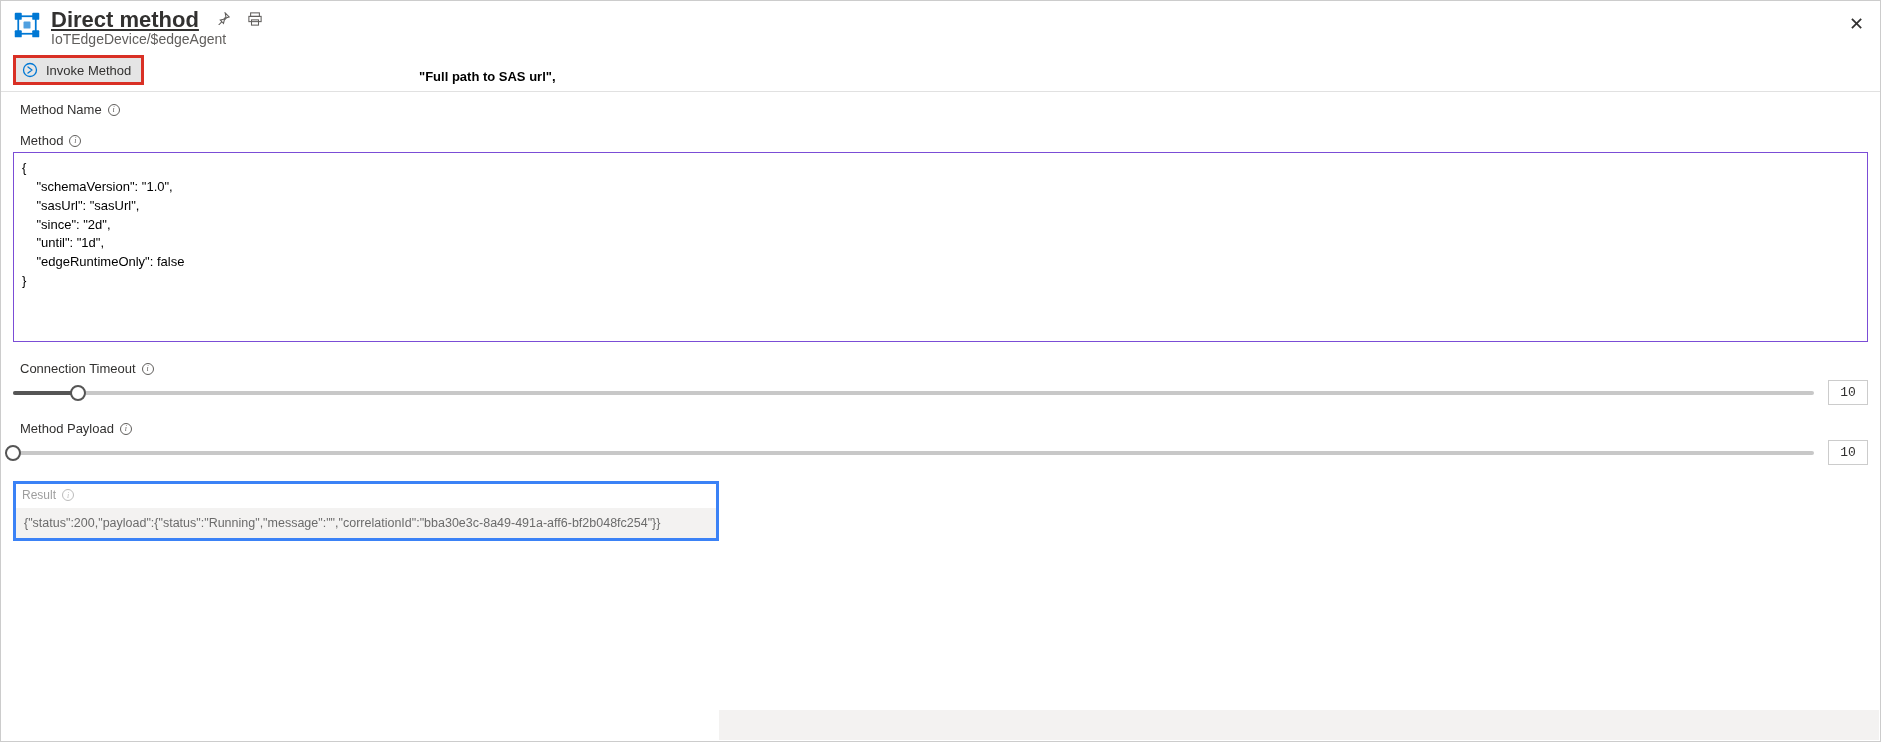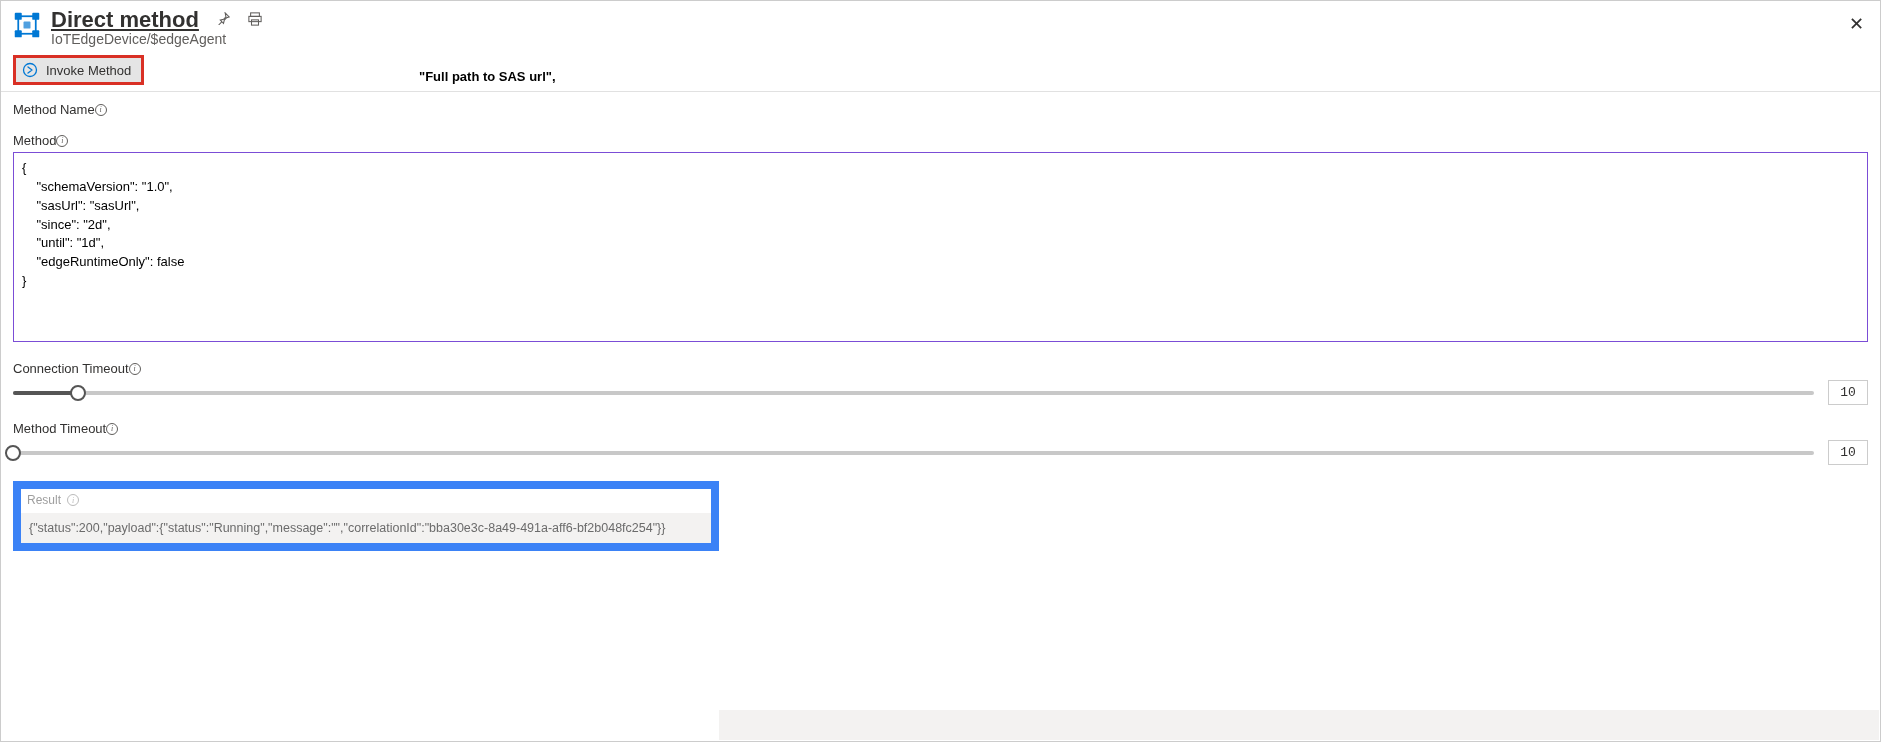--- a/index.html
+++ b/index.html
@@ -75,21 +75,23 @@
   .content {
     padding: 10px 12px 0 12px;
   }
 
   .field { margin-bottom: 16px; }
   .field-label {
     font-size: 13px;
     color: #323130;
     display: flex;
     align-items: center;
+    gap: 6px;
     margin-bottom: 4px;
+    margin-left: 7px;
   }
   .info-icon {
     width: 12px; height: 12px;
     border: 1px solid #605e5c;
     border-radius: 50%;
     display: inline-flex;
     align-items: center;
     justify-content: center;
     font-size: 8px;
     color: #605e5c;
@@ -156,21 +158,21 @@
   }
   .slider-value {
     width: 40px;
     text-align: center;
     border: 1px solid #ccc;
     padding: 4px 0;
     font-size: 13px;
   }
 
   .result-section {
-    border: 8px solid #3b82f6;
+    border: 3px solid #3b82f6;
     padding: 4px 6px 8px 6px;
     margin-top: 10px;
     width: 706px;
   }
   .result-label {
     font-size: 12px;
     color: #9e9e9e;
     display: flex;
     align-items: center;
     gap: 6px;
@@ -284,21 +286,21 @@
         <div class="track-bg"></div>
         <div class="track-fill" id="ct-fill" style="width: 3.6%;"></div>
         <div class="thumb" id="ct-thumb" style="left: 3.6%;"></div>
       </div>
       <div class="slider-value">10</div>
     </div>
   </div>
 
   <div class="field">
     <div class="field-label">
-      <span>Method Timeout</span>
+      <span>Method Payload</span>
       <span class="info-icon">i</span>
     </div>
     <div class="slider-row">
       <div class="slider-track">
         <div class="track-bg"></div>
         <div class="track-fill" id="mt-fill" style="width: 0%;"></div>
         <div class="thumb" id="mt-thumb" style="left: 0%;"></div>
       </div>
       <div class="slider-value">10</div>
     </div>

